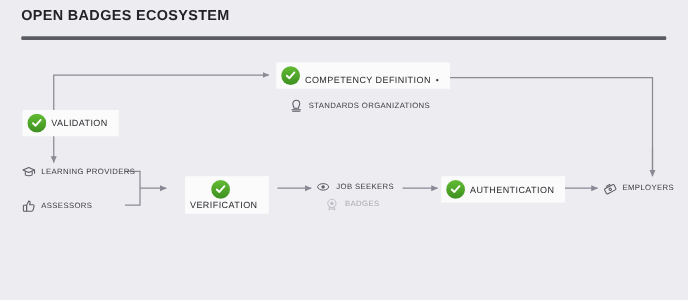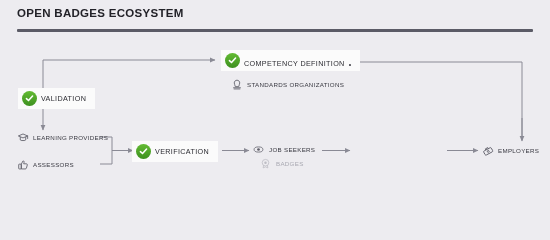--- a/index.html
+++ b/index.html
@@ -162,21 +162,21 @@
   <div class="item" style="left:16px;top:158px;">
     <span class="ic">
       <svg width="12" height="12" viewBox="0 0 14 14" aria-hidden="true">
         <path d="M5.0,6.0 L7.0,2.2 C8.2,2.2 8.5,3.2 8.2,4.2 L7.8,5.6 L11.0,5.6 C11.8,5.6 12.2,6.3 12.0,7.0 L11.0,10.6 C10.8,11.3 10.3,11.6 9.7,11.6 L5.0,11.6 Z" fill="none" stroke="#5e5e68" stroke-width="1" stroke-linejoin="round"></path>
         <rect x="2.0" y="6.0" width="3.0" height="5.6" rx="0.6" fill="none" stroke="#5e5e68" stroke-width="1"></rect>
       </svg>
     </span>
     <span class="txt">ASSESSORS</span>
   </div>
 
-  <div class="node" style="left:132px;top:141px;">
+  <div class="node" style="left:148px;top:141px;flex-direction:column;">
     <span class="check">
       <svg width="9" height="9" viewBox="0 0 10 10" aria-hidden="true">
         <path d="M1.6,5.1 L3.9,7.3 L8.4,2.2" fill="none" stroke="#ffffff" stroke-width="1.7" stroke-linecap="round" stroke-linejoin="round"></path>
       </svg>
     </span>
     <span class="lbl">VERIFICATION</span>
   </div>
 
   <div class="item" style="left:252px;top:143px;">
     <span class="ic">
@@ -192,20 +192,28 @@
     <span class="ic">
       <svg width="11" height="11" viewBox="0 0 14 14" aria-hidden="true">
         <circle cx="7" cy="6" r="4.2" fill="none" stroke="#8a8a95" stroke-width="1"></circle>
         <circle cx="7" cy="6" r="1.6" fill="#8a8a95"></circle>
         <path d="M4.6,9.4 L4.0,12.6 L7,11.3 L10,12.6 L9.4,9.4" fill="none" stroke="#8a8a95" stroke-width="1" stroke-linejoin="round"></path>
       </svg>
     </span>
     <span class="txt">BADGES</span>
   </div>
 
+  <div class="node" style="left:353px;top:141px;">
+    <span class="check">
+      <svg width="9" height="9" viewBox="0 0 10 10" aria-hidden="true">
+        <path d="M1.6,5.1 L3.9,7.3 L8.4,2.2" fill="none" stroke="#ffffff" stroke-width="1.7" stroke-linecap="round" stroke-linejoin="round"></path>
+      </svg>
+    </span>
+    <span class="lbl">AUTHENTICATION</span>
+  </div>
 
   <div class="item" style="left:481px;top:144px;">
     <span class="ic">
       <svg width="12" height="12" viewBox="0 0 14 14" aria-hidden="true">
         <g transform="rotate(-28 7 7)">
           <rect x="2.0" y="4.8" width="10" height="5.4" rx="1.2" fill="none" stroke="#5e5e68" stroke-width="1"></rect>
           <path d="M5.4,4.8 L5.4,3.4 L8.6,3.4 L8.6,4.8" fill="none" stroke="#5e5e68" stroke-width="1" stroke-linejoin="round"></path>
           <circle cx="7" cy="7.5" r="1.1" fill="none" stroke="#5e5e68" stroke-width="1"></circle>
         </g>
       </svg>

